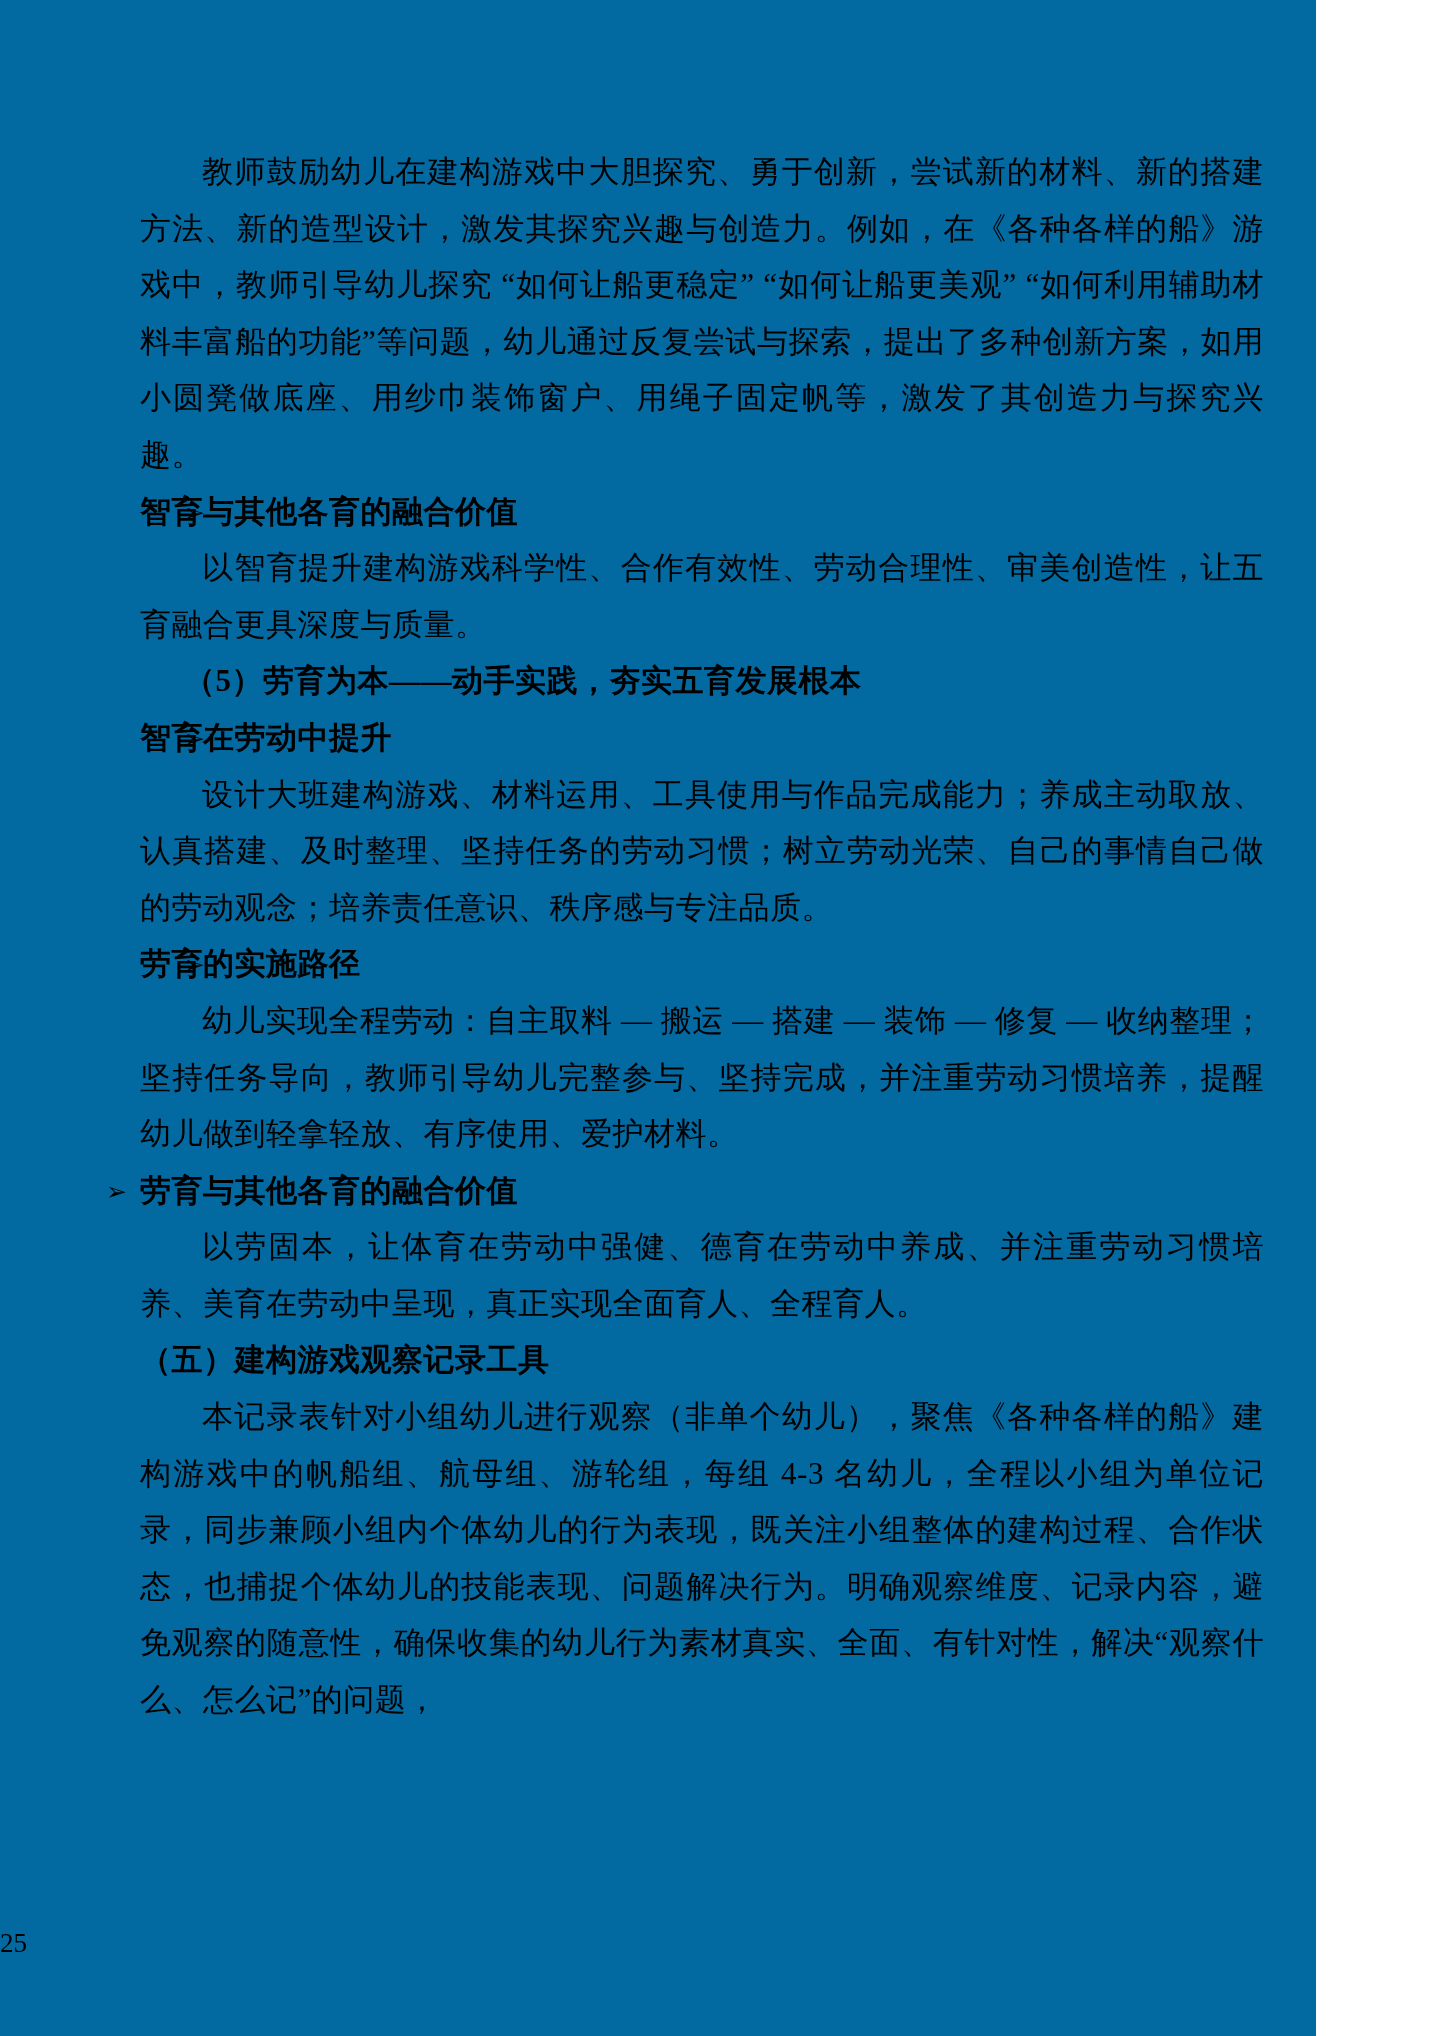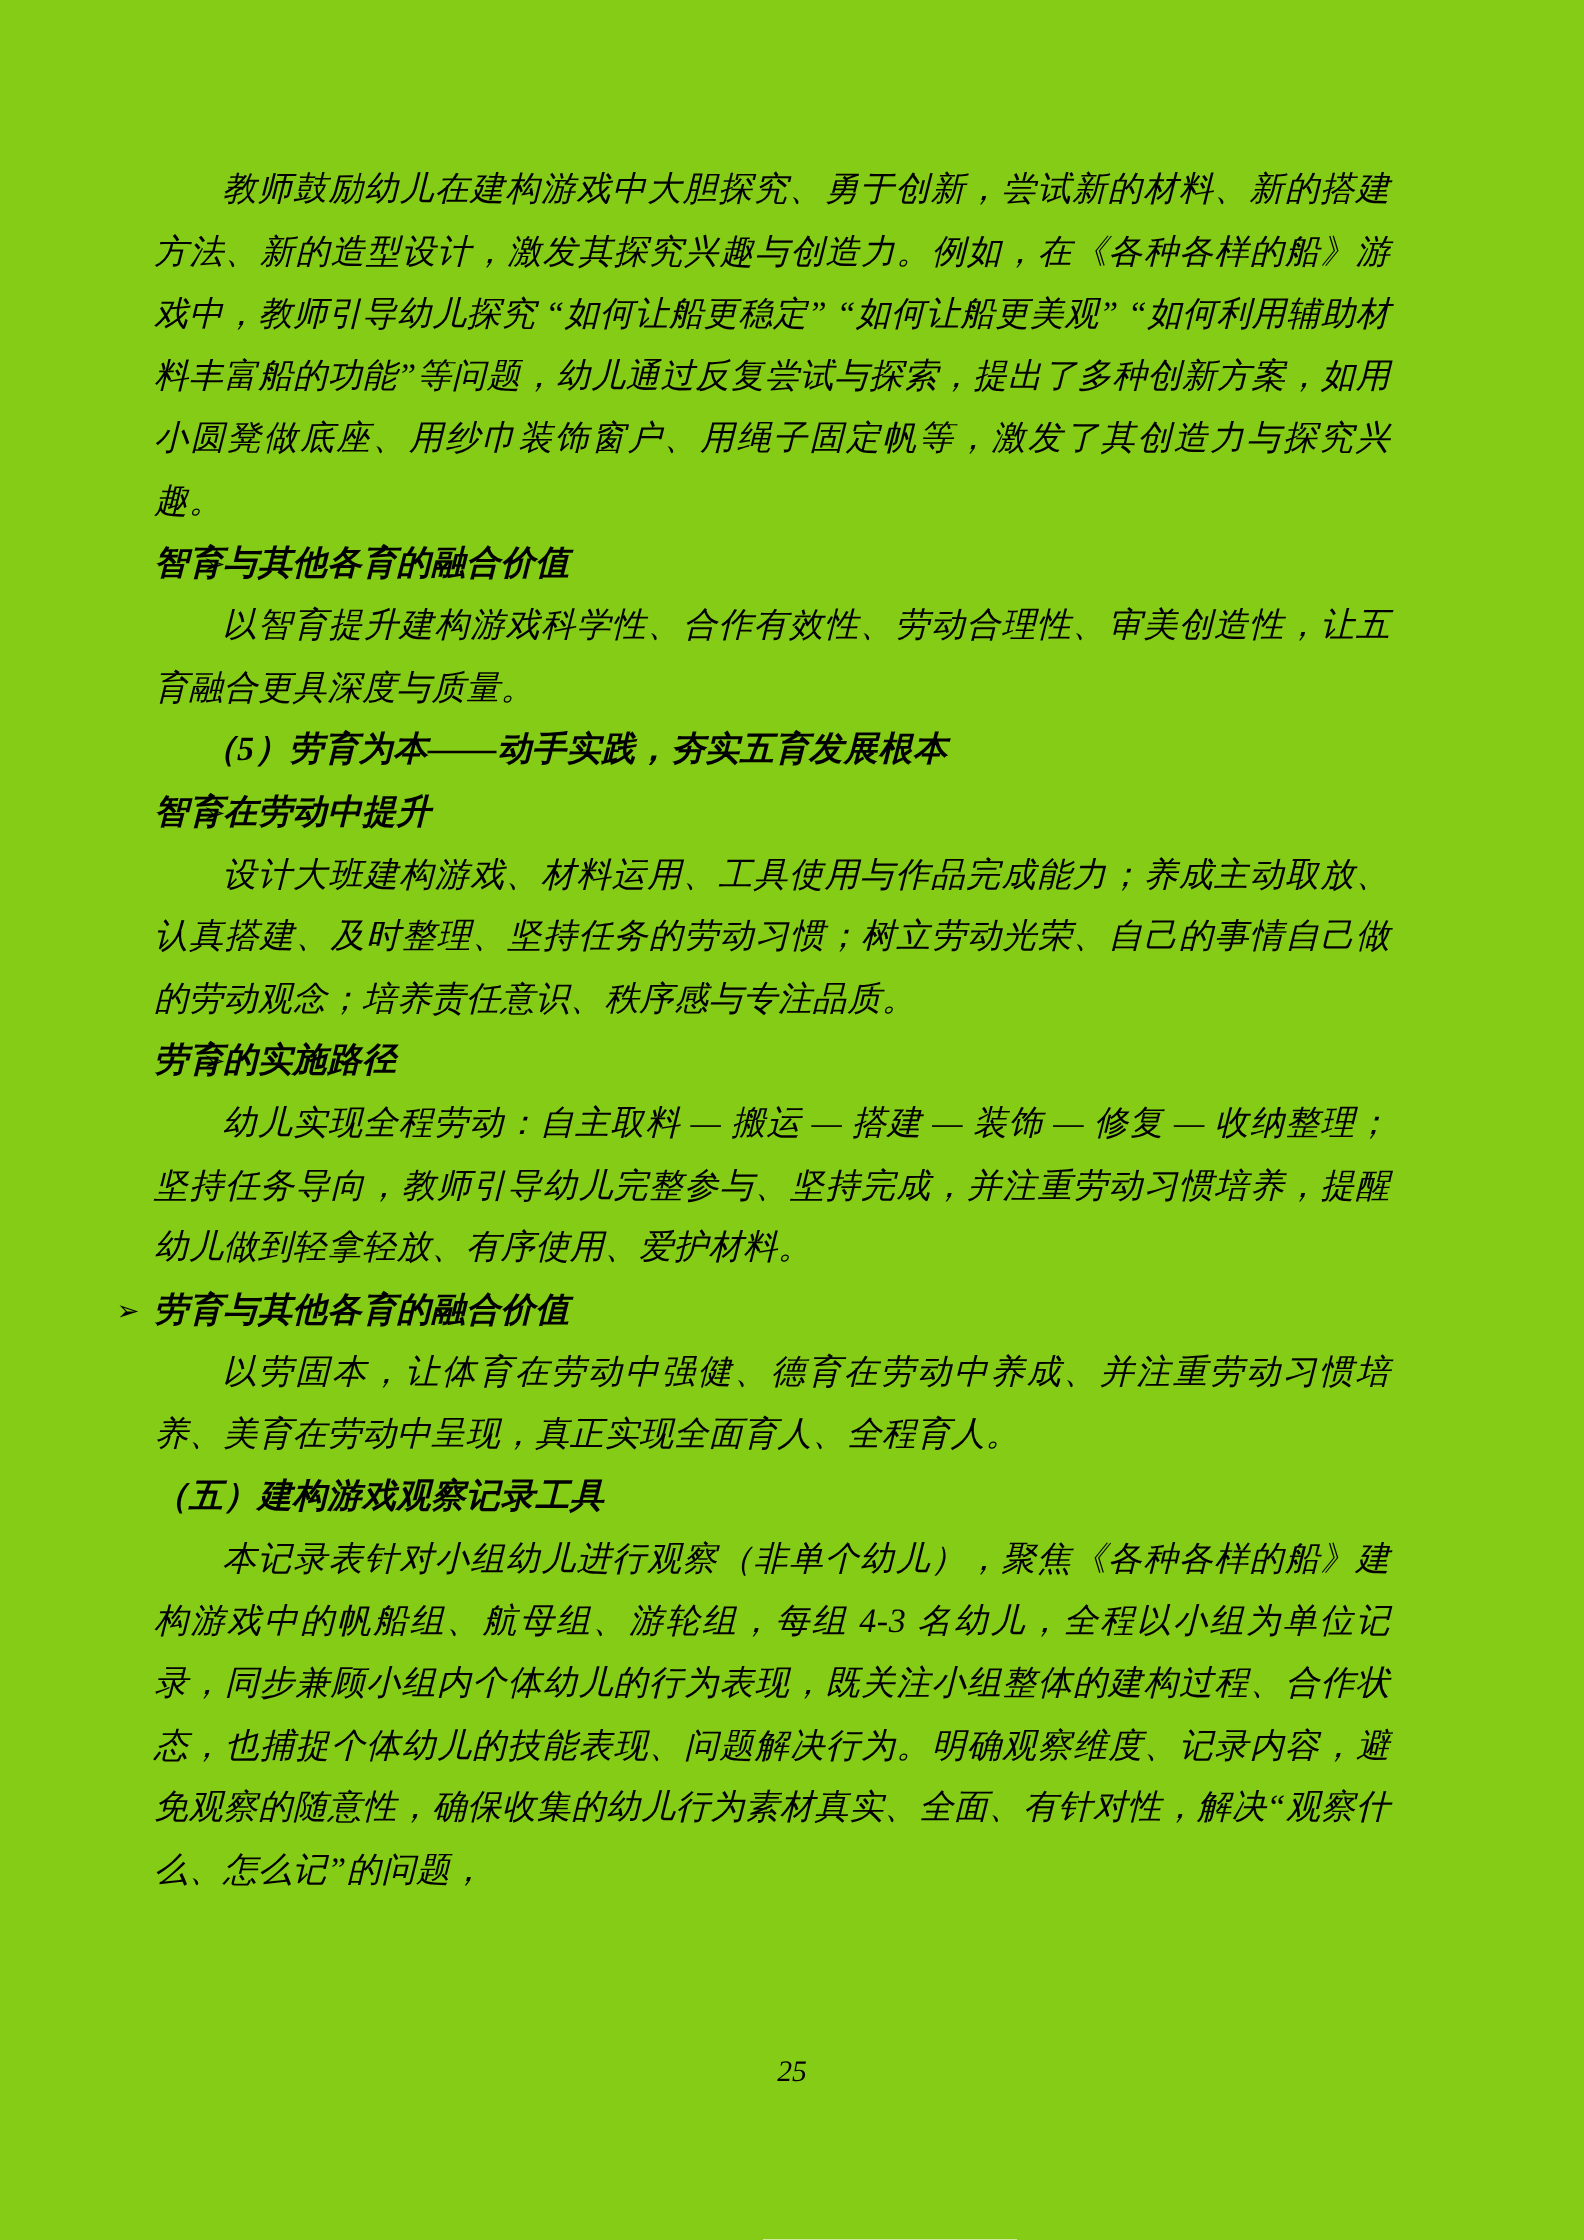--- a/index.html
+++ b/index.html
@@ -5,26 +5,25 @@
   html, body {
     margin: 0;
     padding: 0;
     background: #ffffff;
     width: 1440px;
     height: 2036px;
     overflow: hidden;
   }
   .doc-page {
     position: relative;
-    width: 1440px;
+    width: 1316px;
     height: 2036px;
-    background: #84cc16;
+    background: #0369a1;
     font-family: "Liberation Serif", "DejaVu Serif", serif;
     color: #000000;
-    font-style: italic;
   }
   .content {
     position: absolute;
     left: 140px;
     top: 144px;
     width: 1124px;
     font-size: 31px;
     line-height: 56.6px;
     text-align: justify;
     letter-spacing: 0.5px;
@@ -65,23 +64,22 @@
   .heading-bold {
     font-weight: bold;
   }
   .heading-indent {
     text-indent: 44px;
     font-weight: bold;
   }
   .footer {
     position: absolute;
     left: 0;
-    top: 1868px;
+    top: 1928px;
     width: 1440px;
-    text-align: center;
   }
   .page-num {
     font-size: 27px;
     font-family: "Liberation Serif", "DejaVu Serif", serif;
     color: #000000;
   }
 </style>
 </head>
 <body>
 

